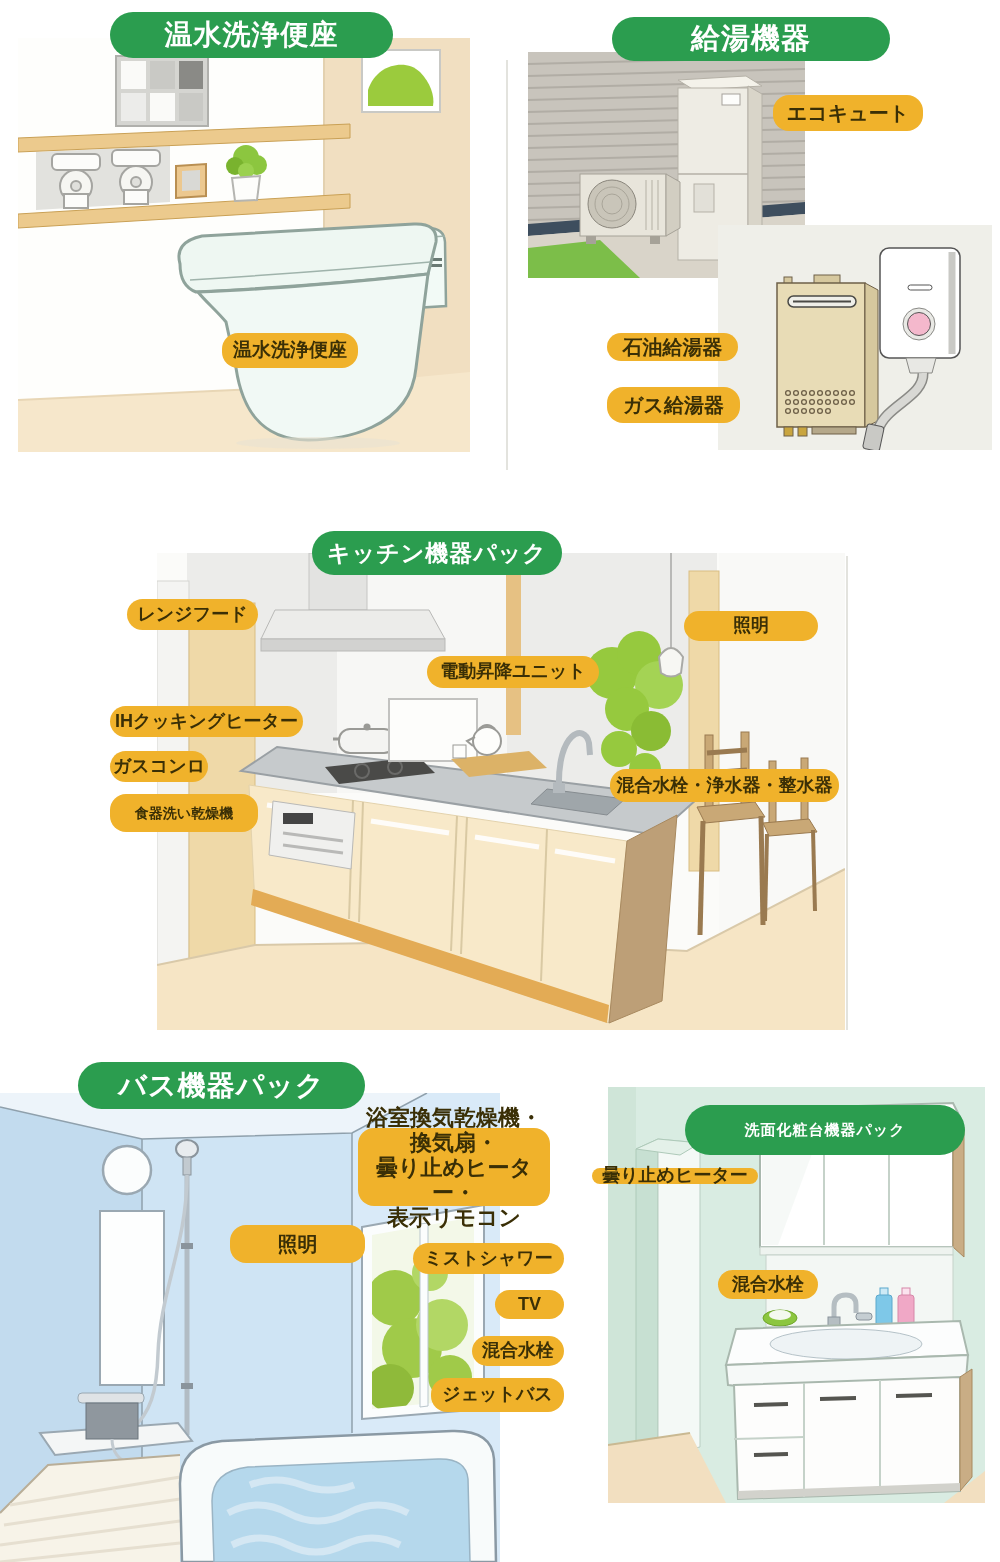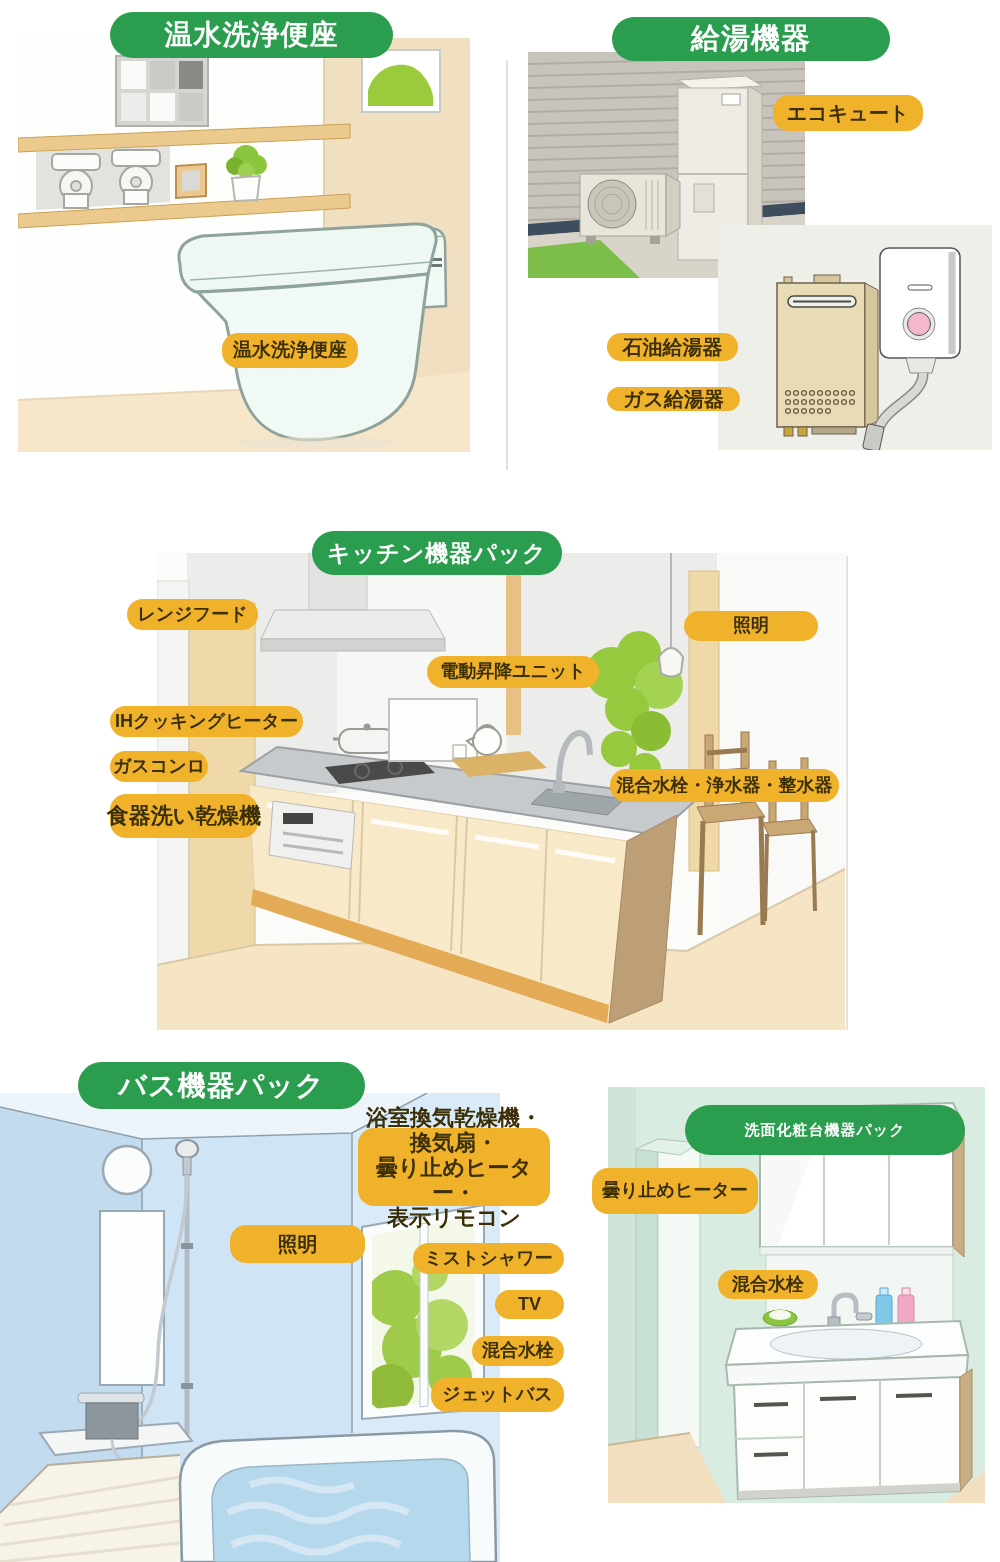--- a/index.html
+++ b/index.html
@@ -449,37 +449,37 @@
   <div class="pill" style="left:110px;top:12px;width:283px;height:46px;font-size:28px;">温水洗浄便座</div>
   <div class="pill" style="left:612px;top:17px;width:278px;height:44px;font-size:29px;">給湯機器</div>
   <div class="pill" style="left:312px;top:531px;width:250px;height:44px;font-size:23px;">キッチン機器パック</div>
   <div class="pill" style="left:78px;top:1062px;width:287px;height:47px;font-size:28px;">バス機器パック</div>
   <div class="pill" style="left:685px;top:1065px;width:280px;height:50px;font-size:15px;margin-top:40px;">洗面化粧台機器パック</div>
 
   <div class="ylabel" style="left:222px;top:333px;width:136px;height:35px;font-size:19px;">温水洗浄便座</div>
 
   <div class="ylabel" style="left:773px;top:95px;width:150px;height:36px;font-size:20px;">エコキュート</div>
   <div class="ylabel" style="left:607px;top:333px;width:131px;height:28px;font-size:20px;">石油給湯器</div>
-  <div class="ylabel" style="left:607px;top:387px;width:133px;height:24px;font-size:20px;">ガス給湯器</div>
+  <div class="ylabel" style="left:607px;top:387px;width:133px;height:36px;font-size:20px;">ガス給湯器</div>
 
   <div class="ylabel" style="left:127px;top:599px;width:131px;height:31px;font-size:18px;">レンジフード</div>
   <div class="ylabel" style="left:684px;top:611px;width:134px;height:30px;font-size:18px;">照明</div>
   <div class="ylabel" style="left:427px;top:656px;width:172px;height:32px;font-size:18px;">電動昇降ユニット</div>
   <div class="ylabel" style="left:110px;top:706px;width:193px;height:31px;font-size:18px;">IHクッキングヒーター</div>
   <div class="ylabel" style="left:110px;top:751px;width:98px;height:31px;font-size:18px;">ガスコンロ</div>
-  <div class="ylabel" style="left:110px;top:794px;width:148px;height:44px;font-size:22px;">食器洗い乾燥機</div>
+  <div class="ylabel" style="left:110px;top:794px;width:148px;height:38px;font-size:14px;">食器洗い乾燥機</div>
   <div class="ylabel" style="left:610px;top:769px;width:229px;height:33px;font-size:18px;">混合水栓・浄水器・整水器</div>
 
   <div class="ylabel multiline" style="left:358px;top:1128px;width:192px;height:78px;font-size:22px;line-height:25px;text-align:center;">
     <span>浴室換気乾燥機・換気扇・</span>
     <span>曇り止めヒーター・</span>
     <span>表示リモコン</span>
   </div>
   <div class="ylabel" style="left:230px;top:1225px;width:135px;height:38px;font-size:20px;">照明</div>
   <div class="ylabel" style="left:413px;top:1243px;width:151px;height:31px;font-size:18px;">ミストシャワー</div>
   <div class="ylabel" style="left:495px;top:1290px;width:69px;height:29px;font-size:18px;">TV</div>
   <div class="ylabel" style="left:472px;top:1336px;width:92px;height:30px;font-size:18px;">混合水栓</div>
   <div class="ylabel" style="left:431px;top:1378px;width:133px;height:34px;font-size:18px;">ジェットバス</div>
 
-  <div class="ylabel" style="left:592px;top:1168px;width:166px;height:46px;font-size:18px;">曇り止めヒーター</div>
+  <div class="ylabel" style="left:592px;top:1168px;width:166px;height:16px;font-size:18px;">曇り止めヒーター</div>
   <div class="ylabel" style="left:718px;top:1270px;width:100px;height:29px;font-size:18px;">混合水栓</div>
 
 </div>
 
 </body></html>

